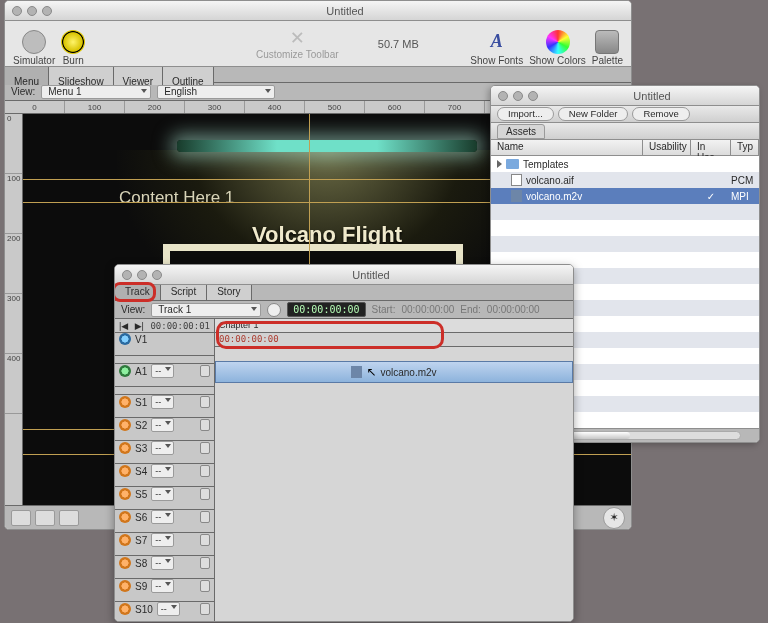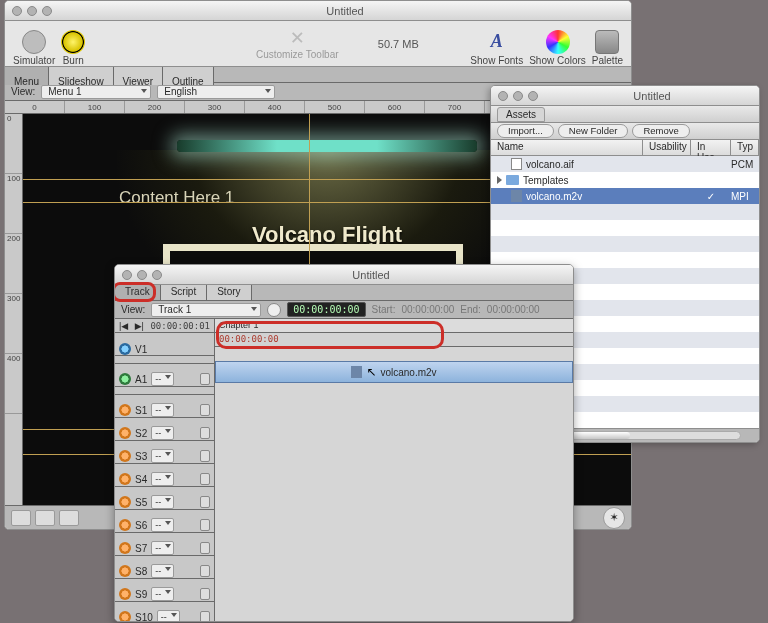--- a/index.html
+++ b/index.html
@@ -114,21 +114,21 @@
   .tc-label{color:#777;font-size:10px;}
   .clock-ico{width:14px;height:14px;border-radius:50%;border:1px solid #888;background:#eee;}
   
   .track-body{flex:1;display:flex;overflow:hidden;}
   .trk-labels{width:100px;background:#c8c8c8;border-right:1px solid var(--border-dark);}
   .trk-area{flex:1;background:#d6d6d6;position:relative;overflow:hidden;}
   .trk-head{height:14px;border-bottom:1px solid var(--border-dark);display:flex;align-items:center;padding:0 4px;font-size:9px;justify-content:space-between;}
   .trk-head .tc{font-family:monospace;color:#444;}
   .chapter-row{height:14px;border-bottom:1px solid var(--border-dark);background:#dcdcdc;font-size:9px;padding-left:4px;line-height:13px;}
   .mini-tc{height:14px;border-bottom:1px solid var(--border-dark);background:#d2d2d2;font-family:monospace;font-size:9px;color:#ad3b2f;padding-left:4px;line-height:13px;}
-  .trk-row{height:23px;border-bottom:1px solid var(--border-dark);display:flex;align-items:flex-end;font-size:10px;}
+  .trk-row{height:23px;border-bottom:1px solid var(--border-dark);display:flex;align-items:flex-start;font-size:10px;}
   .trk-row .lbl{width:100px;display:flex;align-items:center;gap:4px;padding:0 4px;}
   .eye{width:12px;height:12px;border-radius:50%;background:radial-gradient(circle,#85d0ff 0 40%,#2a6aa0 44% 100%);}
   .eye.green{background:radial-gradient(circle,#8ef0a0 0 40%,#2f7a3d 44% 100%);}
   .eye.orange{background:radial-gradient(circle,#ffb26a 0 40%,var(--orange) 44% 100%);}
   .spin{display:inline-flex;align-items:center;height:14px;border:1px solid #9a9a9a;border-radius:2px;background:#eee;padding:0 3px;font-size:9px;position:relative;padding-right:12px;}
   .spin::after{content:"";position:absolute;right:2px;top:2px;width:0;height:0;border-left:3px solid transparent;border-right:3px solid transparent;border-top:4px solid #555;}
   .lock{width:10px;height:12px;border:1px solid #888;border-radius:2px;margin-left:auto;background:#ddd;}
   .clip-v{position:absolute;left:0;top:42px;height:22px;right:0;background:linear-gradient(#bfd4ef,#8db3dc);border:1px solid #5a7aa6;display:flex;align-items:center;justify-content:center;font-size:10px;gap:4px;}
   .drag-cursor{font-size:12px;color:#000;}
   
@@ -233,52 +233,52 @@
 <div class="assets-win">
   <div class="win-titlebar">
     <div class="traffic">
         <span></span>
         <span></span>
         <span></span>
       </div>
     <div class="win-title">Untitled</div>
   </div>
   <div class="agrow">
-    <div class="atab">Assets</div>
-  </div>
-  <div class="agrow">
     <div class="abtn">Import...</div>
     <div class="abtn">New Folder</div>
     <div class="abtn">Remove</div>
+  </div>
+  <div class="agrow">
+    <div class="atab">Assets</div>
   </div>
   <div class="aheaders">
     <div class="ah name">Name</div>
     <div class="ah u">Usability</div>
     <div class="ah i">In Use</div>
     <div class="ah t">Typ</div>
   </div>
   <div class="abody">
-    <div class="arow alt">
-      <div class="nm" style="padding-left:14px">
-          <span class="file-aif"></span>
-          <span>volcano.aif</span>
-        </div>
-      <div class="u"></div>
-        <div class="i"></div>
-        <div class="t">PCM</div>
-    </div>
     <div class="arow">
       <div class="nm">
           <span class="tri"></span>
           <span class="folder"></span>
           <span>Templates</span>
         </div>
       <div class="u"></div>
         <div class="i"></div>
         <div class="t"></div>
+    </div>
+    <div class="arow alt">
+      <div class="nm" style="padding-left:14px">
+          <span class="file-aif"></span>
+          <span>volcano.aif</span>
+        </div>
+      <div class="u"></div>
+        <div class="i"></div>
+        <div class="t">PCM</div>
     </div>
     <div class="arow sel">
       <div class="nm" style="padding-left:14px">
           <span class="file-mov"></span>
           <span>volcano.m2v</span>
         </div>
       <div class="u"></div>
         <div class="i">✓</div>
         <div class="t">MPI</div>
     </div>

